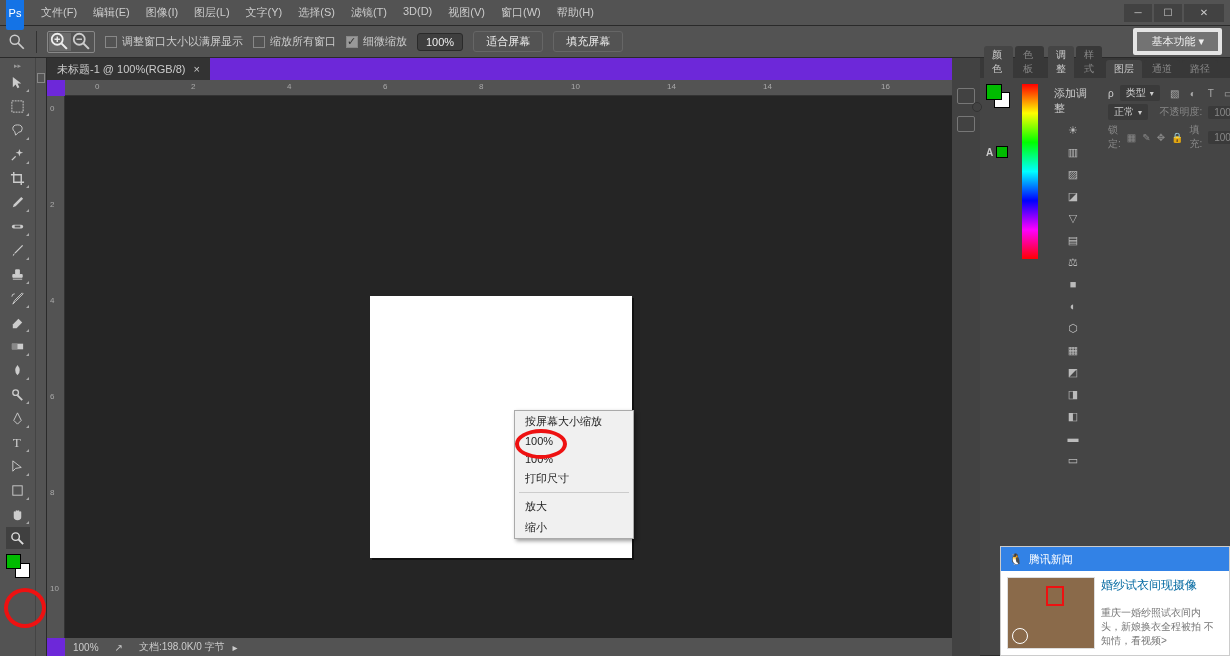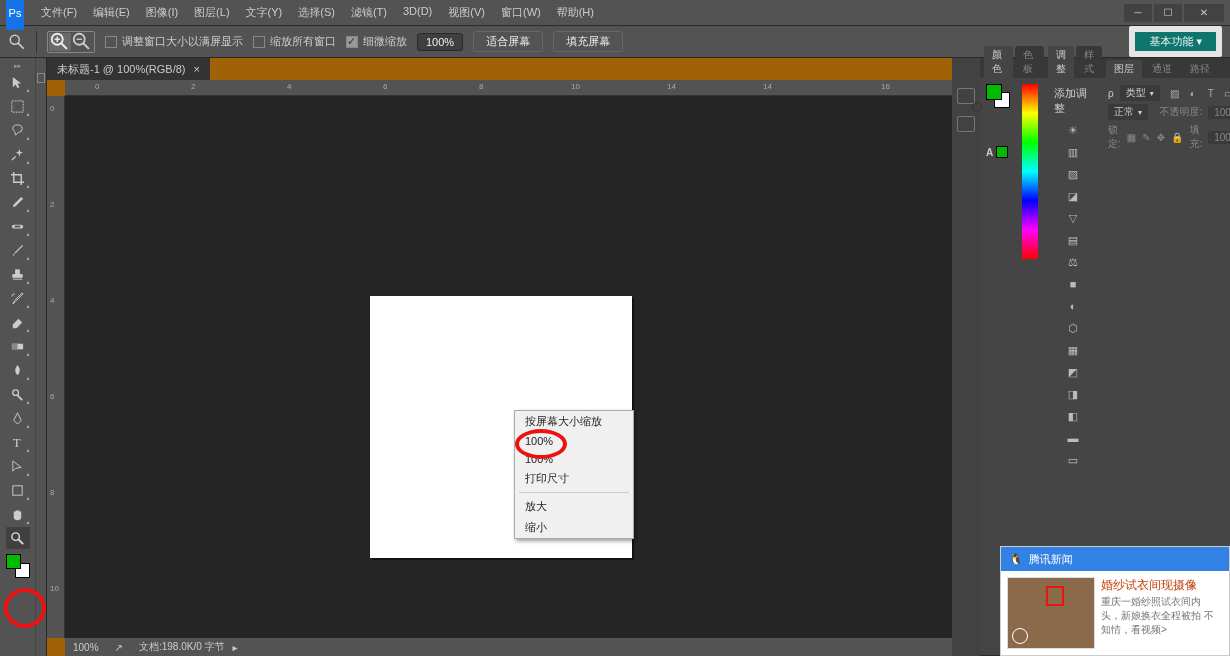--- a/index.html
+++ b/index.html
@@ -19,21 +19,21 @@
 .opt-icon{width:18px;height:18px;display:flex;align-items:center;justify-content:center}
 .zoom-tool{border:1px solid #888;border-radius:2px;padding:1px;display:flex}
 .zoom-tool div{width:22px;height:18px;display:flex;align-items:center;justify-content:center}
 .zoom-in{background:#6a6a6a}
 .ck{display:flex;align-items:center;gap:5px}
 .ck-box{width:12px;height:12px;border:1px solid #888}
 .ck-on{background:#999;position:relative}
 .ck-on::after{content:"✓";position:absolute;top:-2px;left:0;color:#333;font-size:11px}
 .opt-field{background:#3f3f3f;border:1px solid #2a2a2a;border-radius:3px;padding:2px 8px;color:#eee}
 .opt-btn{border:1px solid #666;background:#535353;border-radius:3px;padding:2px 12px;color:#eee}
-.workspace-sel{margin-left:auto;border:6px solid #e5e5e5;background:#0f766e;padding:2px 14px;color:#eee;border-radius:2px}
+.workspace-sel{margin-left:auto;border:4px solid #e5e5e5;background:#737373;padding:2px 14px;color:#eee;border-radius:2px}
 
 
 .main{display:flex;height:598px}
 
 
 .toolbox{width:35px;background:#535353;display:flex;flex-direction:column;align-items:center;padding-top:4px;position:relative}
 .toolbox-handle{width:30px;height:8px;display:flex;align-items:center;justify-content:center;font-size:7px;color:#999}
 .tool{width:24px;height:22px;display:flex;align-items:center;justify-content:center;margin:1px 0;position:relative}
 .tool-sel{background:#404040}
 .tool-corner{position:absolute;bottom:1px;right:1px;width:0;height:0;border-right:3px solid #aaa;border-top:3px solid transparent}
@@ -43,21 +43,21 @@
 .sw-bg{position:absolute;bottom:0;right:0;width:15px;height:15px;background:#fff;border:1px solid #000}
 
 
 .red-circle-tool{position:absolute;left:4px;bottom:28px;width:42px;height:40px;border:4px solid #e11;border-radius:50%;pointer-events:none;z-index:50}
 
 
 .dock-strip{width:12px;background:#535353;border-left:1px solid #444;border-right:1px solid #2a2a2a;display:flex;flex-direction:column;align-items:center;padding-top:12px}
 .dock-strip div{width:8px;height:10px;border:1px solid #888;margin:3px 0}
 
 
-.canvas-area{flex:1;background:#a16207;position:relative;overflow:hidden}
+.canvas-area{flex:1;background:#6d28d9;position:relative;overflow:hidden}
 .doc-tab{position:absolute;top:0;left:0;height:22px;background:#333;color:#ccc;display:flex;align-items:center;padding:0 10px;gap:8px;font-size:11px}
 .ruler-h{position:absolute;top:22px;left:18px;right:0;height:16px;background:#535353;border-bottom:1px solid #333;font-size:8px;color:#aaa}
 .ruler-h span{position:absolute;top:2px}
 .ruler-v{position:absolute;top:38px;left:0;bottom:18px;width:18px;background:#535353;border-right:1px solid #333;font-size:8px;color:#aaa}
 .ruler-v span{position:absolute;left:3px}
 .canvas-bg{position:absolute;top:38px;left:18px;right:0;bottom:18px;background:#252525}
 .white-doc{position:absolute;top:200px;left:305px;width:262px;height:262px;background:#fff;box-shadow:2px 2px 0 #111}
 
 
 .ctx-menu{position:absolute;top:352px;left:467px;width:120px;background:#f0f0f0;border:1px solid #aaa;box-shadow:2px 2px 4px rgba(0,0,0,0.4);color:#222;font-size:11px;z-index:40}
@@ -104,21 +104,21 @@
 .liconrow span{width:14px;height:14px;display:flex;align-items:center;justify-content:center;color:#aaa}
 
 
 .news{position:absolute;right:0;bottom:0;width:230px;background:#fff;border:1px solid #ccc;z-index:60}
 .news-head{height:24px;background:#3282e6;color:#fff;display:flex;align-items:center;padding:0 8px;font-size:11px;gap:6px}
 .news-body{display:flex;padding:6px;gap:6px}
 .news-thumb{width:88px;height:72px;background:#8a6a4a;position:relative;border:1px solid #ddd}
 .news-red{position:absolute;top:8px;left:38px;width:18px;height:20px;border:2px solid #e11}
 .news-play{position:absolute;bottom:4px;left:4px;width:16px;height:16px;border:1px solid #fff;border-radius:50%}
 .news-text{flex:1;font-size:10px;color:#333}
-.news-title{font-size:12px;color:#c2410c;margin-bottom:1px;white-space:nowrap;overflow:hidden}
+.news-title{font-size:12px;color:#0369a1;margin-bottom:12px;white-space:nowrap;overflow:hidden}
 .news-desc{color:#777;line-height:1.4}
 </style>
 </head>
 <body>
 
 <div class="titlebar">
   <div class="ps-logo">Ps</div>
   <div class="menubar">
     <span>文件(F)</span>
     <span>编辑(E)</span>

